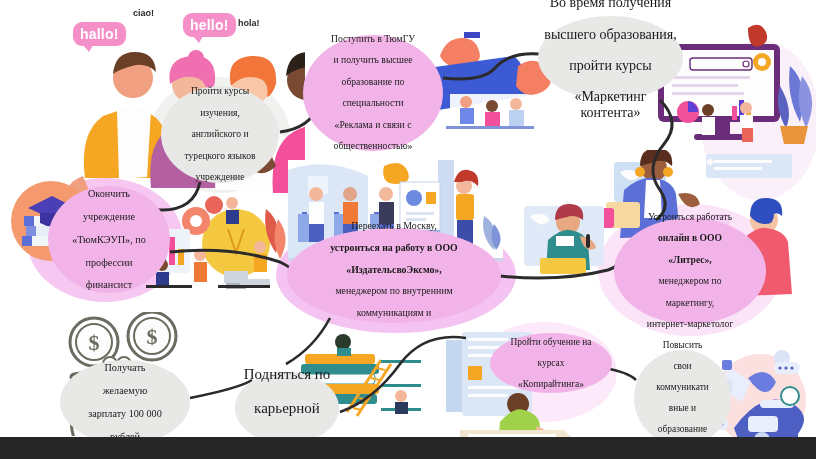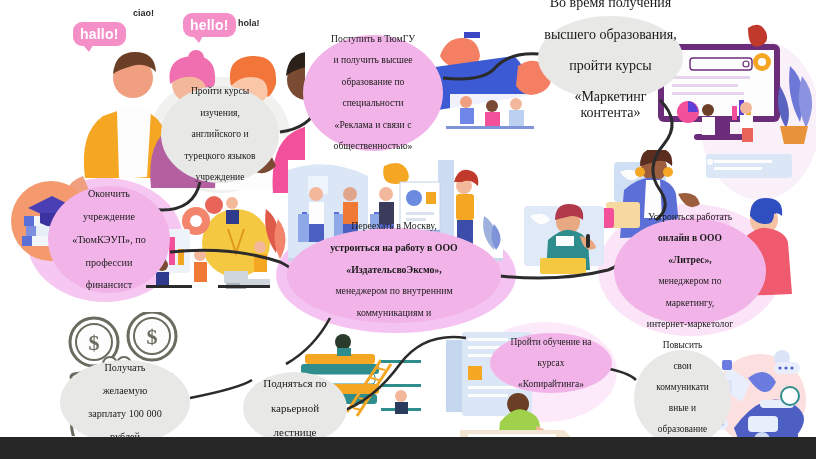--- a/index.html
+++ b/index.html
@@ -20,21 +20,21 @@
   .b-grey{background:#e8e8e6;}
   .b-pink{background:#f2b4e8;}
   .bubble span{display:block;width:100%;}
   .b-lang{left:161px;top:86px;width:118px;height:97px;font-size:9.6px;}
   .b-tumgu{left:303px;top:35px;width:140px;height:116px;font-size:9.6px;}
   .b-marketing{left:538px;top:16px;width:145px;height:84px;font-size:14px;}
   .b-tumkeup{left:48px;top:186px;width:122px;height:107px;font-size:10.2px;}
   .b-moscow{left:287px;top:228px;width:214px;height:95px;font-size:9.8px;}
   .b-litres{left:614px;top:218px;width:152px;height:106px;font-size:9.6px;}
   .b-salary{left:60px;top:360px;width:130px;height:84px;font-size:10.2px;}
-  .b-career{left:243px;top:372px;width:104px;height:72px;font-size:11px;}
+  .b-career{left:235px;top:372px;width:104px;height:72px;font-size:15px;}
   .b-copy{left:490px;top:333px;width:122px;height:60px;font-size:9.4px;}
   .b-skills{left:634px;top:350px;width:97px;height:96px;font-size:9.4px;}
 
   
   .footer-bar{position:absolute;left:0;top:437px;width:816px;height:22px;background:#262626;}
 
   
   .speech{
     position:absolute;background:#f48fc8;color:#ffffff;border-radius:9px;
     font-family:"Liberation Sans", sans-serif;font-weight:bold;font-size:14px;

